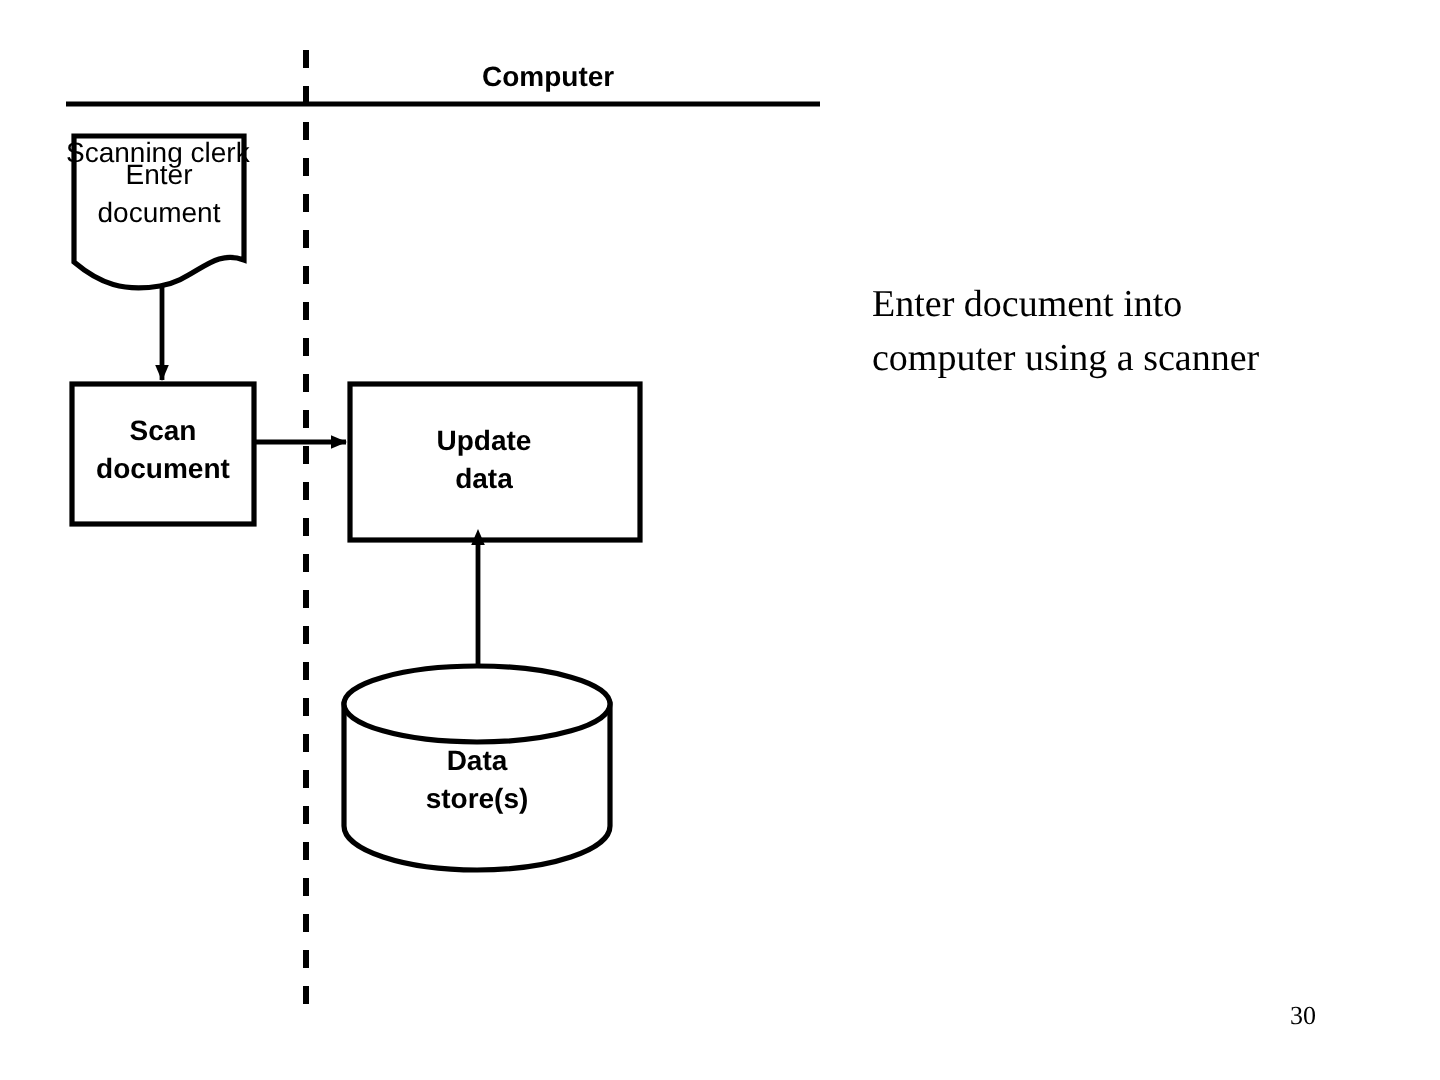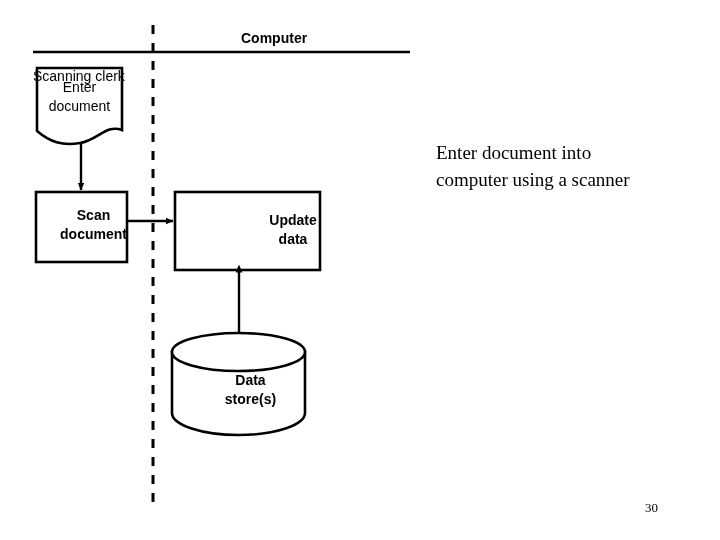--- a/index.html
+++ b/index.html
@@ -34,21 +34,21 @@
 
   .node-label {
     position: absolute;
     font-family: "Liberation Sans", sans-serif;
     font-size: 14px;
     color: #000000;
     text-align: center;
     line-height: 1.35;
     white-space: pre-line;
   }
-  .node-label.bold { font-weight: bold; margin-left: 12px; }
+  .node-label.bold { font-weight: bold; }
 
   .annotation {
     position: absolute;
     font-family: "Liberation Serif", serif;
     font-size: 19px;
     color: #000000;
     line-height: 1.42;
     white-space: pre-line;
     text-align: left;
   }
@@ -96,21 +96,21 @@
 <div class="swim-label" style="left:33px; top:31px;margin-top:38px;">Scanning clerk</div>
 
 <div class="swim-label bold" style="left:241px; top:31px;">Computer</div>
 
 <div class="node-label" style="left:37px; top:78px; width:85px;">Enter
 document</div>
 
 <div class="node-label bold" style="left:36px; top:206px; width:91px;">Scan
 document</div>
 
-<div class="node-label bold" style="left:175px; top:211px; width:134px;padding-left:39px;">Update
+<div class="node-label bold" style="left:175px; top:211px; width:134px;">Update
 data</div>
 
 <div class="node-label bold" style="left:172px; top:371px; width:133px;">Data
 store(s)</div>
 
 <div class="annotation" style="left:412px; top:140px; width:290px;margin-left:24px;">Enter document into
 computer using a scanner</div>
 
 <div class="page-number" style="left:645px; top:500px;">30</div>
 

